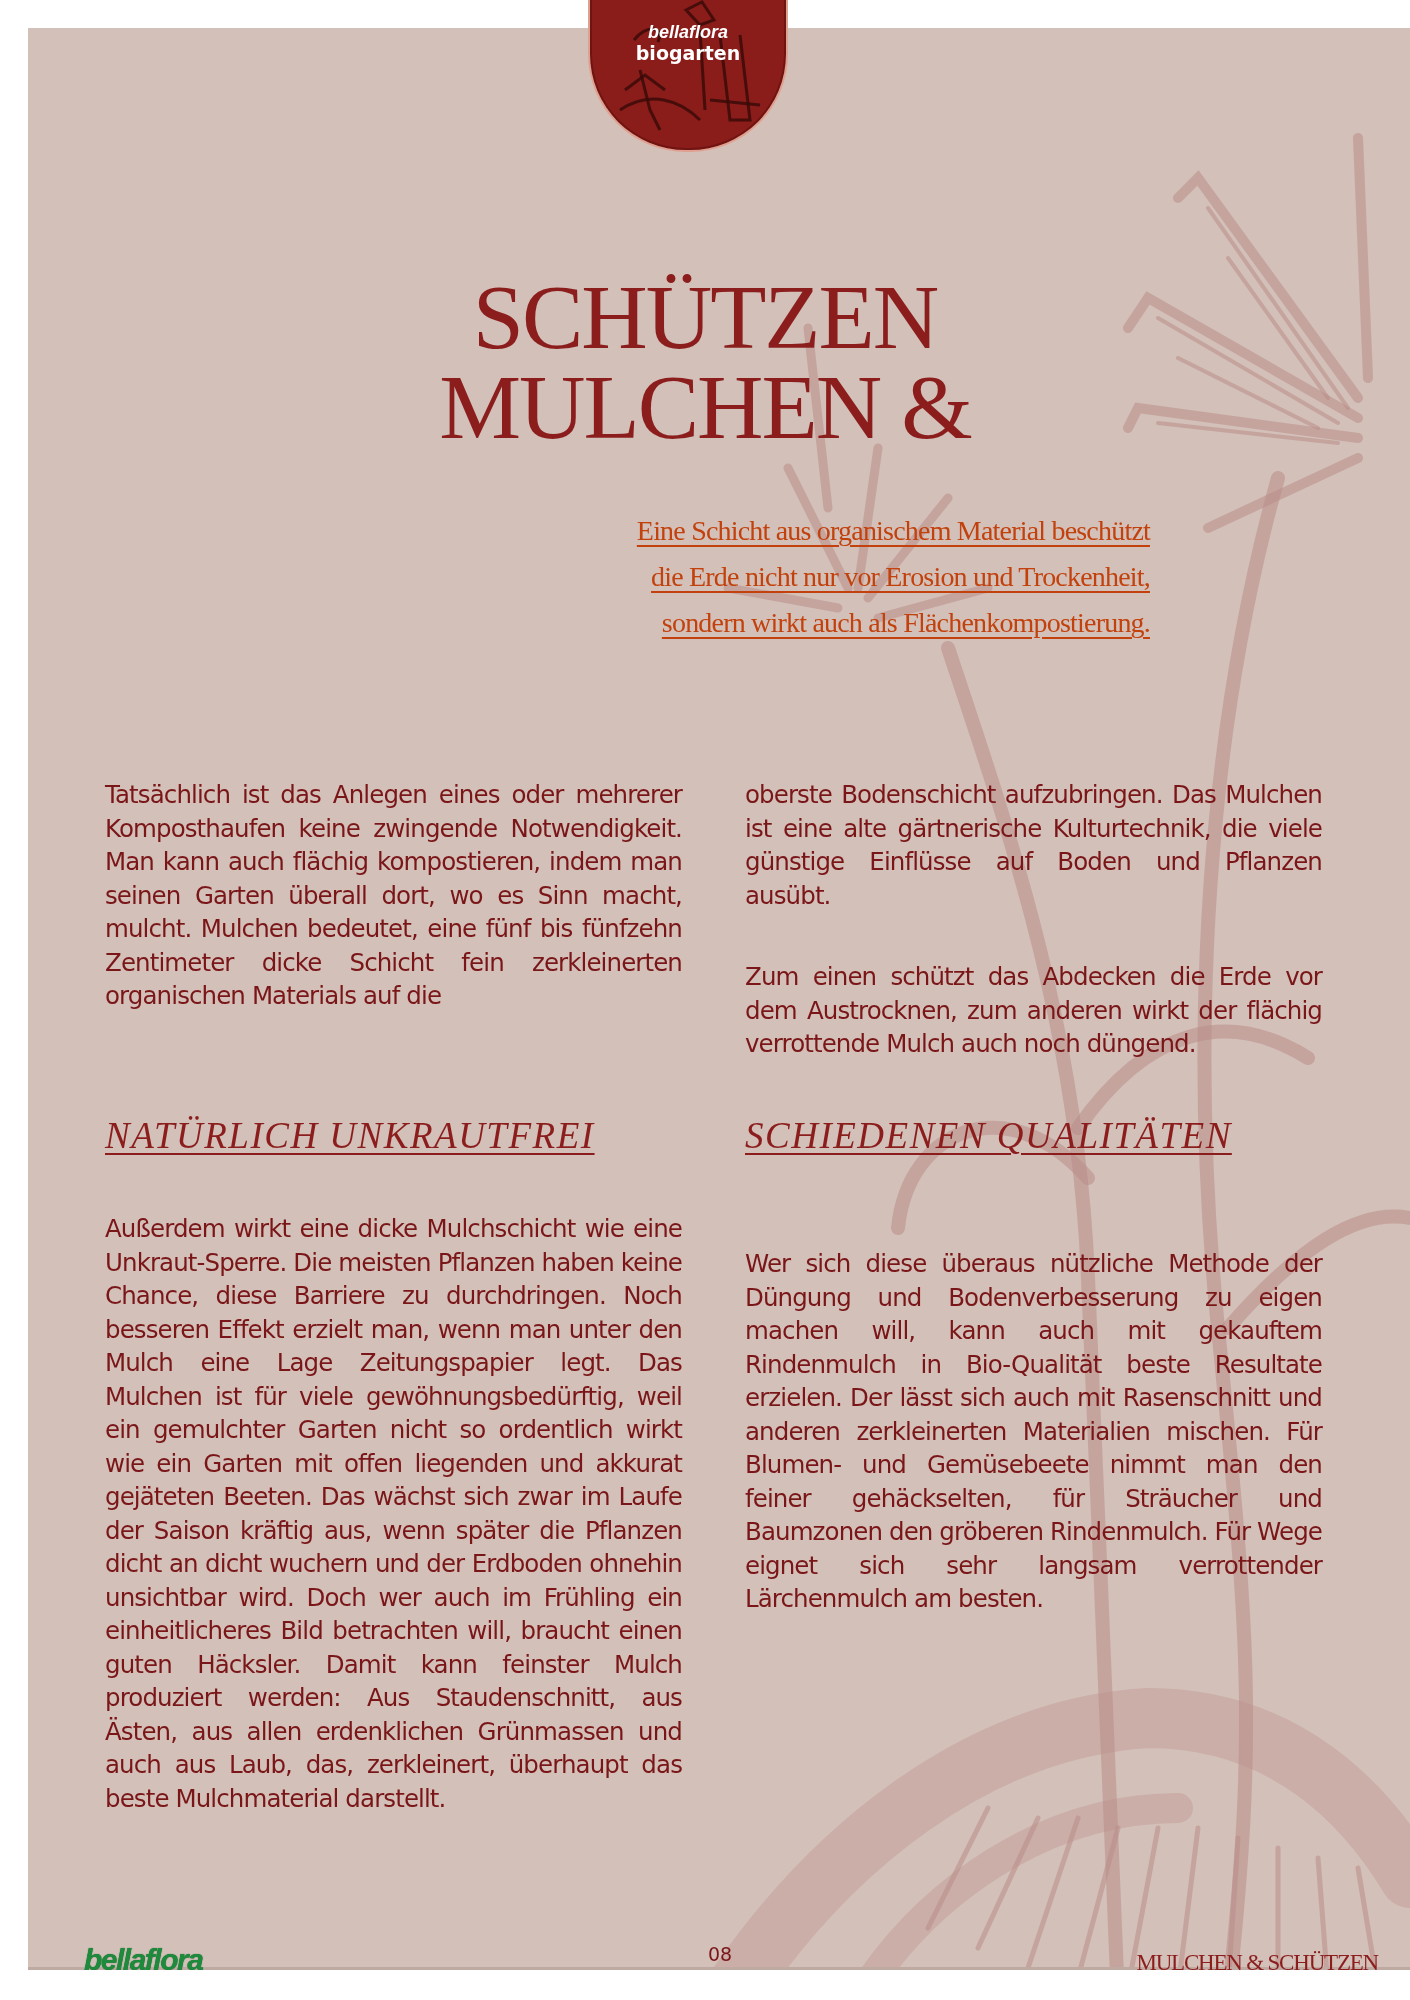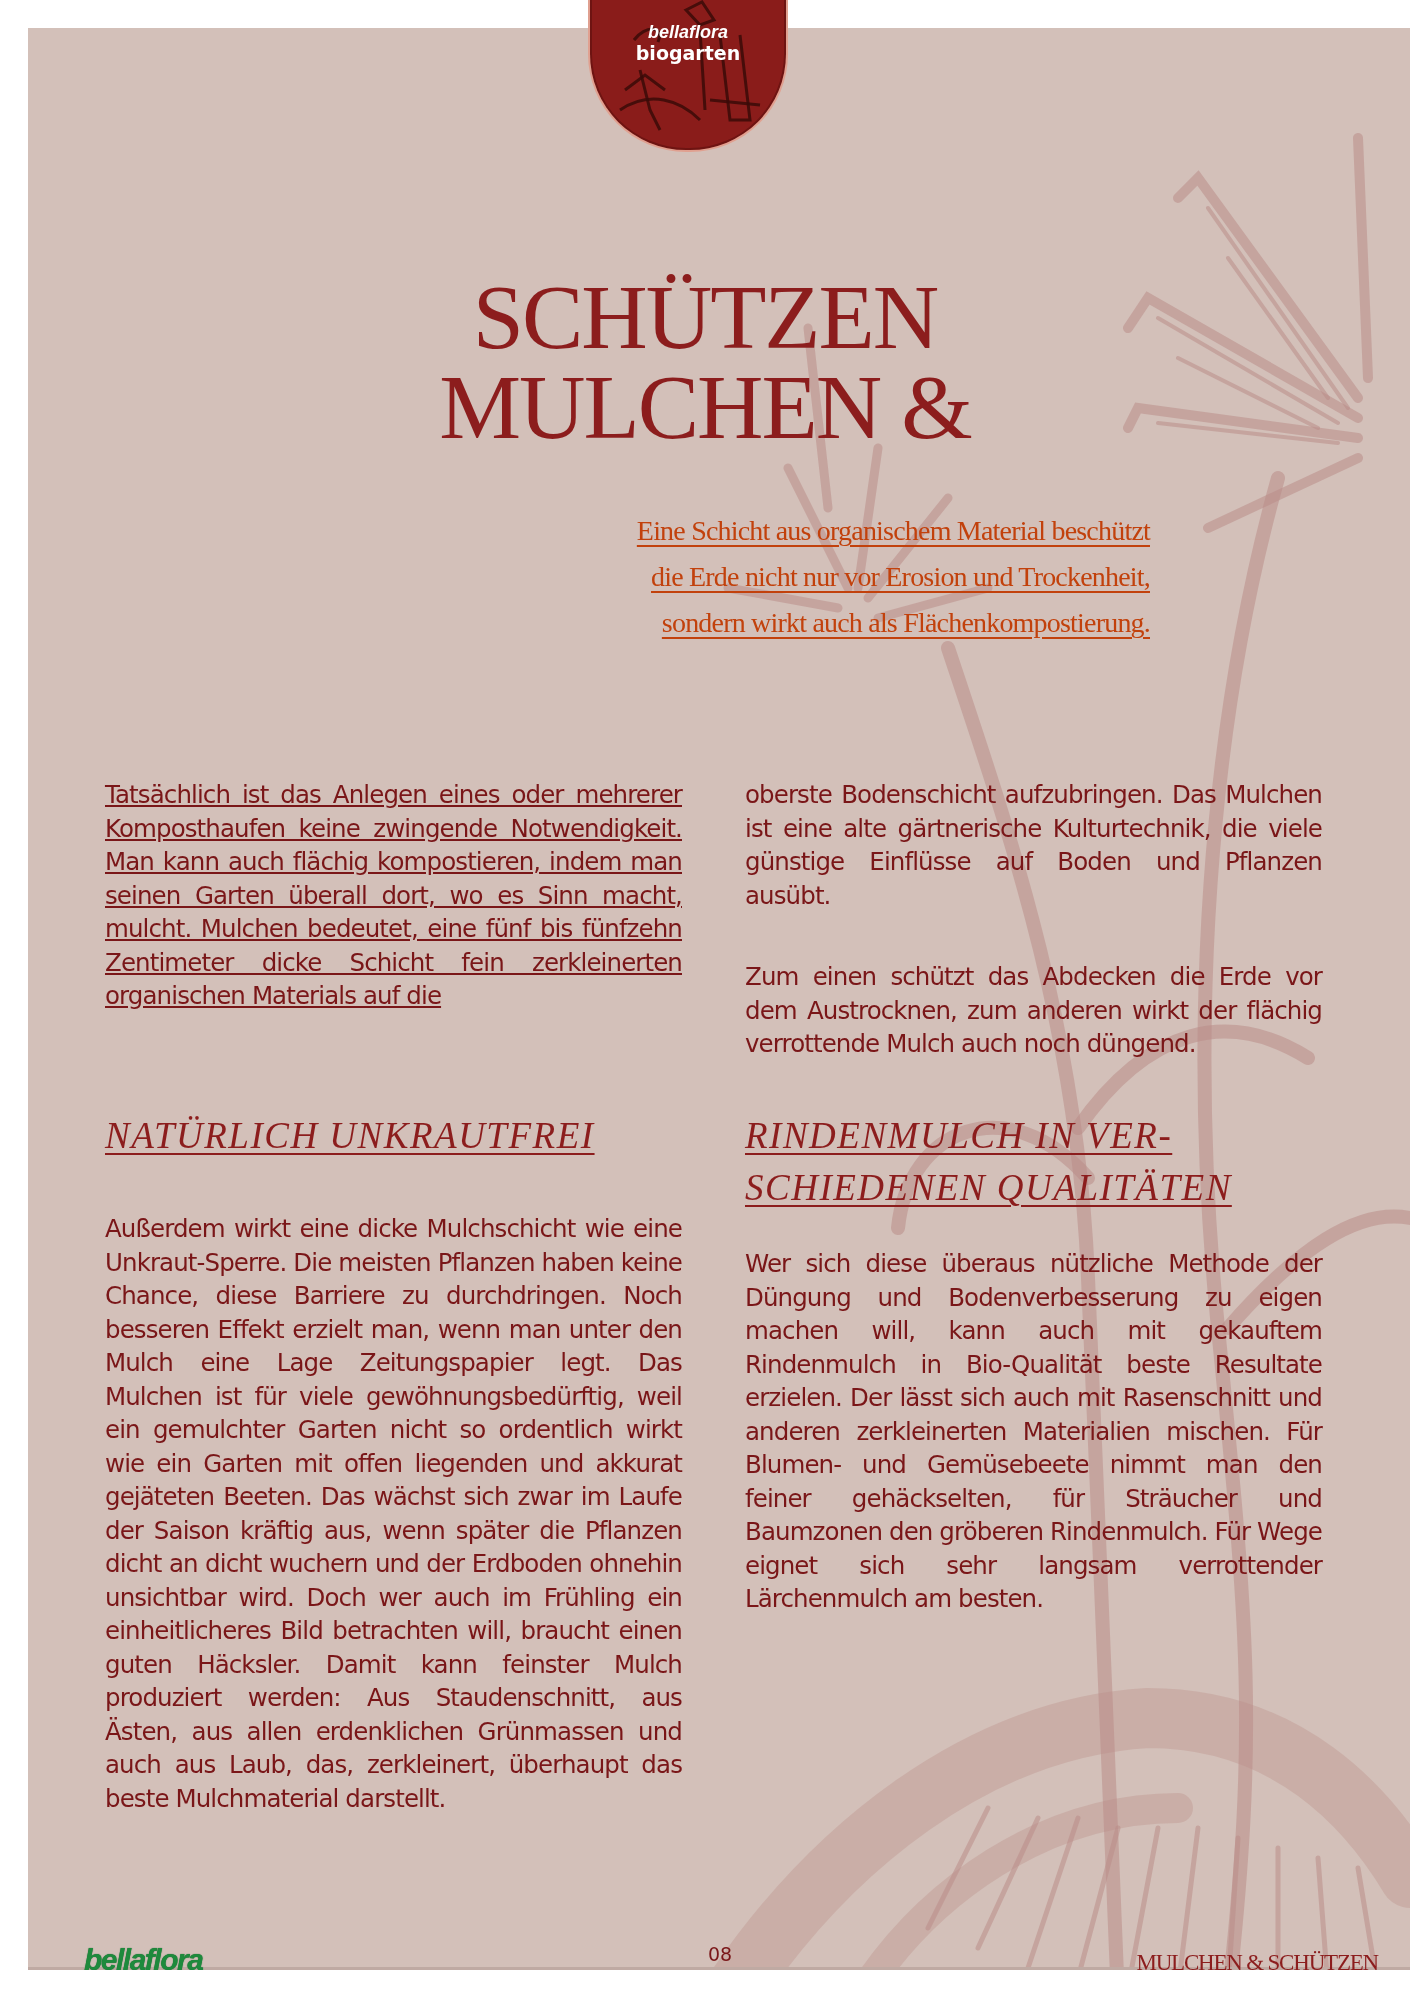--- a/index.html
+++ b/index.html
@@ -102,35 +102,34 @@
   <div>SCHÜTZEN</div>
   <div>MULCHEN &amp;</div>
 </div>
 
 <div class="subtitle">
   <div>Eine Schicht aus organischem Material beschützt</div>
   <div>die Erde nicht nur vor Erosion und Trockenheit,</div>
   <div>sondern wirkt auch als Flächenkompostierung.</div>
 </div>
 
-<div class="col" style="left:105px;top:778px;width:577px;text-decoration:underline;">
+<div class="col" style="left:105px;top:778px;width:577px;">
   <p lang="de" style="hyphens:auto;">Tatsächlich ist das Anlegen eines oder mehrerer Komposthaufen keine zwingende Notwendigkeit. Man kann auch flächig kompostieren, indem man seinen Garten überall dort, wo es Sinn macht, mulcht. Mulchen bedeutet, eine fünf bis fünfzehn Zentimeter dicke Schicht fein zerkleinerten organischen Materials auf die</p>
 </div>
 
 <div class="col" style="left:745px;top:778px;width:577px;">
   <p lang="de" style="hyphens:auto;text-align-last:left;">oberste Bodenschicht aufzubringen. Das Mulchen ist eine alte gärtnerische Kulturtechnik, die viele günstige Einflüsse auf Boden und Pflanzen ausübt.</p>
   <p lang="de" style="hyphens:auto;margin-top:48px;">Zum einen schützt das Abdecken die Erde vor dem Austrocknen, zum anderen wirkt der flächig verrottende Mulch auch noch düngend.</p>
 </div>
 
 <div class="h2" style="left:105px;top:1110px;">NATÜRLICH UNKRAUTFREI</div>
 
 <div class="col" style="left:105px;top:1212px;width:577px;">
   <p lang="de" style="hyphens:auto;">Außerdem wirkt eine dicke Mulchschicht wie eine Unkraut-Sperre. Die meisten Pflanzen haben keine Chance, diese Barriere zu durchdringen. Noch besseren Effekt erzielt man, wenn man unter den Mulch eine Lage Zeitungspapier legt. Das Mulchen ist für viele gewöhnungsbedürftig, weil ein gemulchter Garten nicht so ordentlich wirkt wie ein Garten mit offen liegenden und akkurat gejäteten Beeten. Das wächst sich zwar im Laufe der Saison kräftig aus, wenn später die Pflanzen dicht an dicht wuchern und der Erdboden ohnehin unsichtbar wird. Doch wer auch im Frühling ein einheitlicheres Bild betrachten will, braucht einen guten Häcksler. Damit kann feinster Mulch produziert werden: Aus Staudenschnitt, aus Ästen, aus allen erdenklichen Grünmassen und auch aus Laub, das, zerkleinert, überhaupt das beste Mulchmaterial darstellt.</p>
 </div>
 
 <div class="h2" style="left:745px;top:1110px;">
-  <div>RINDENMULCH IN VER-</div>
   <div>SCHIEDENEN QUALITÄTEN</div>
 </div>
 
 <div class="col" style="left:745px;top:1247px;width:577px;">
   <p lang="de" style="hyphens:auto;">Wer sich diese überaus nützliche Methode der Düngung und Bodenverbesserung zu eigen machen will, kann auch mit gekauftem Rindenmulch in Bio-Qualität beste Resultate erzielen. Der lässt sich auch mit Rasenschnitt und anderen zerkleinerten Materialien mischen. Für Blumen- und Gemüsebeete nimmt man den feiner gehäckselten, für Sträucher und Baumzonen den gröberen Rindenmulch. Für Wege eignet sich sehr langsam verrottender Lärchenmulch am besten.</p>
 </div>
 
 </body></html>

